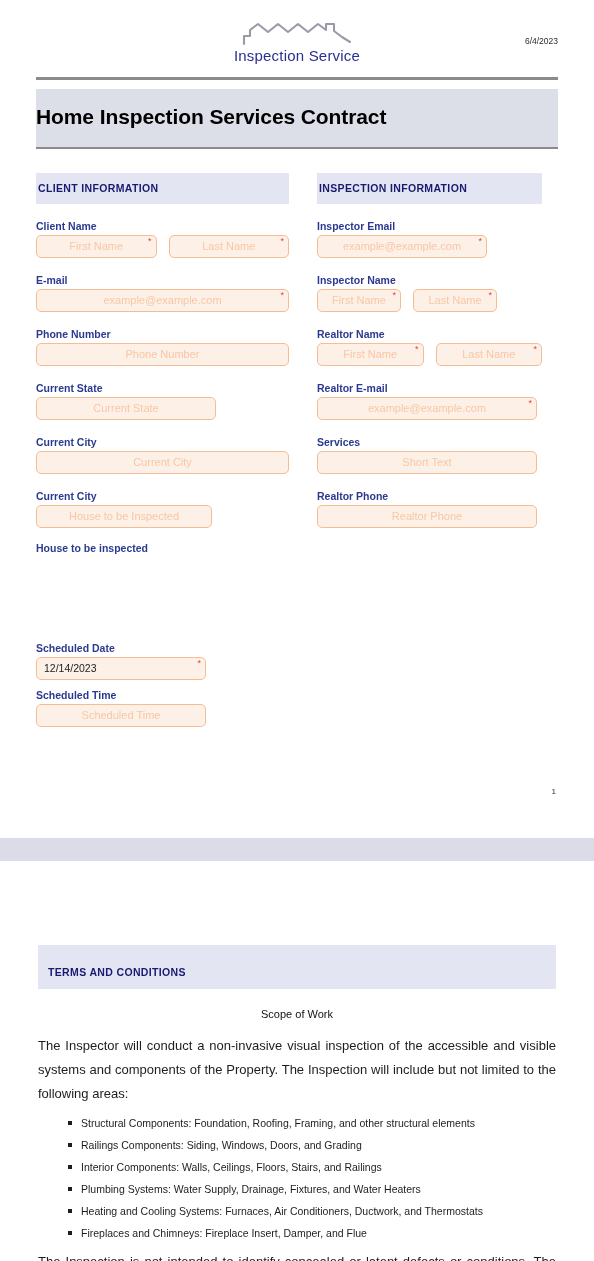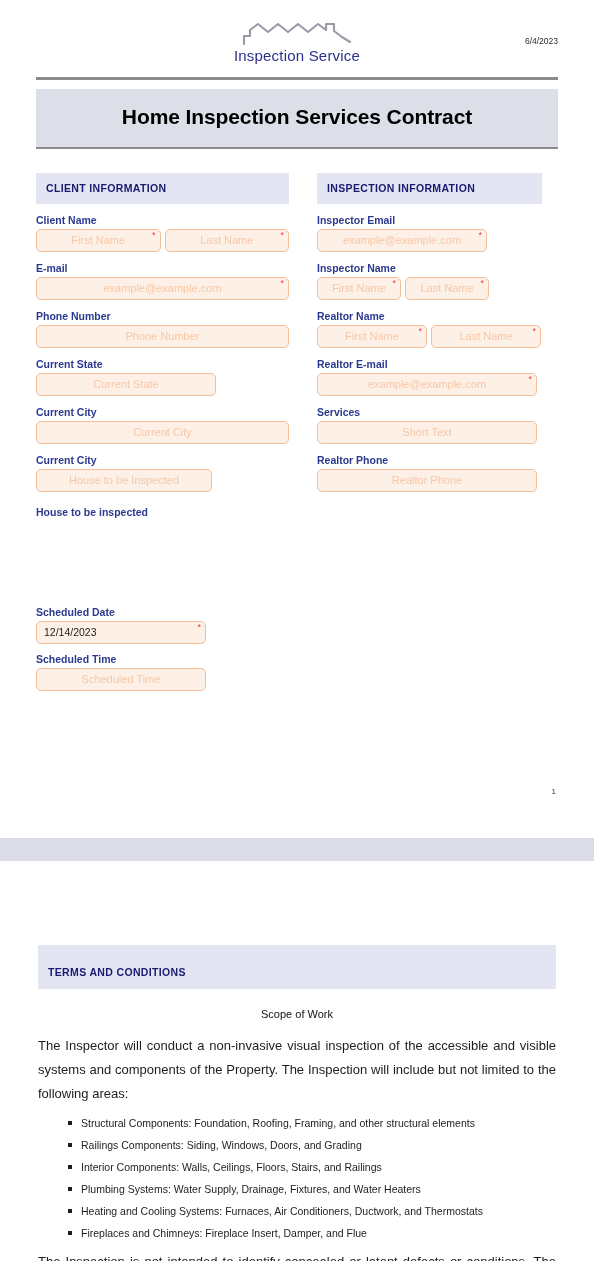--- a/index.html
+++ b/index.html
@@ -52,21 +52,21 @@
 
   .hr-thick {
     height: 3px;
     background: #8b8b8b;
     margin-top: 17px;
   }
 
   
   .title-banner {
     background: #dcdfe8;
-    text-align: center;
+    text-align: left;
     padding: 16px 0 18px;
     margin-top: 9px;
   }
   .title-banner h1 {
     font-size: 21px;
     font-weight: bold;
     color: #000000;
     letter-spacing: -.1px;
   }
   .hr-thin {
@@ -82,32 +82,32 @@
   }
   .col { width: 253px; }
   .col-right { width: 225px; }
 
   .section-head {
     background: #e4e5f3;
     color: #191970;
     font-size: 10.5px;
     font-weight: bold;
     letter-spacing: .35px;
-    padding: 9px 10px 10px;
-  }
-
-  .field { margin-top: 10px; }
+    padding: 9px 2px 10px;
+  }
+
+  .field { margin-top: 16px; }
   .field-label {
     color: #2b3a8f;
     font-size: 10.5px;
     font-weight: bold;
     margin-bottom: 3px;
     display: block;
   }
-  .field-row { display: flex; gap: 4px; }
+  .field-row { display: flex; gap: 12px; }
 
   .inp {
     position: relative;
     background: #fdf0e6;
     border: 1px solid #f6bd94;
     border-radius: 5px;
     height: 23px;
     line-height: 21px;
     font-size: 11px;
     color: #f7c7a6;

